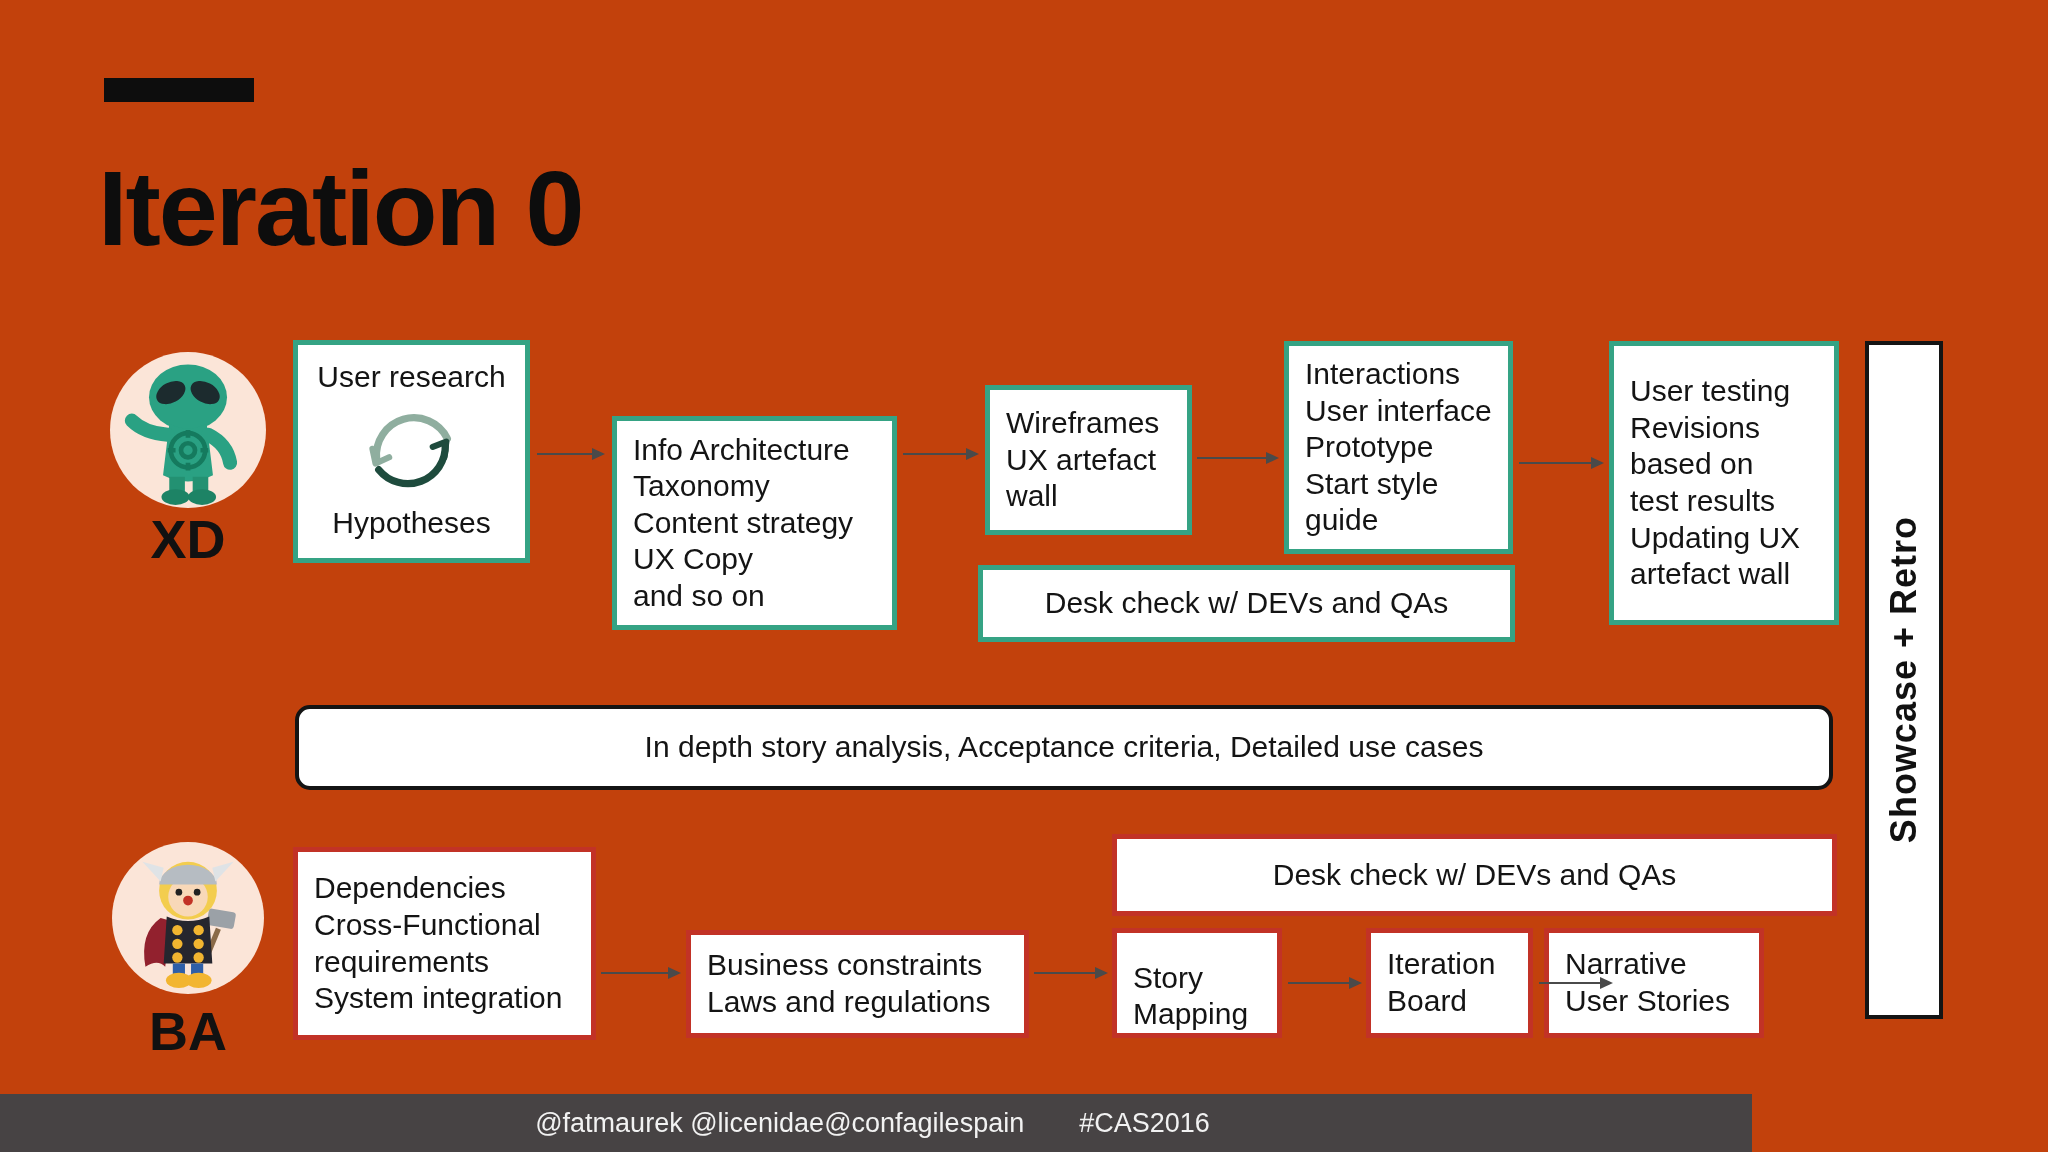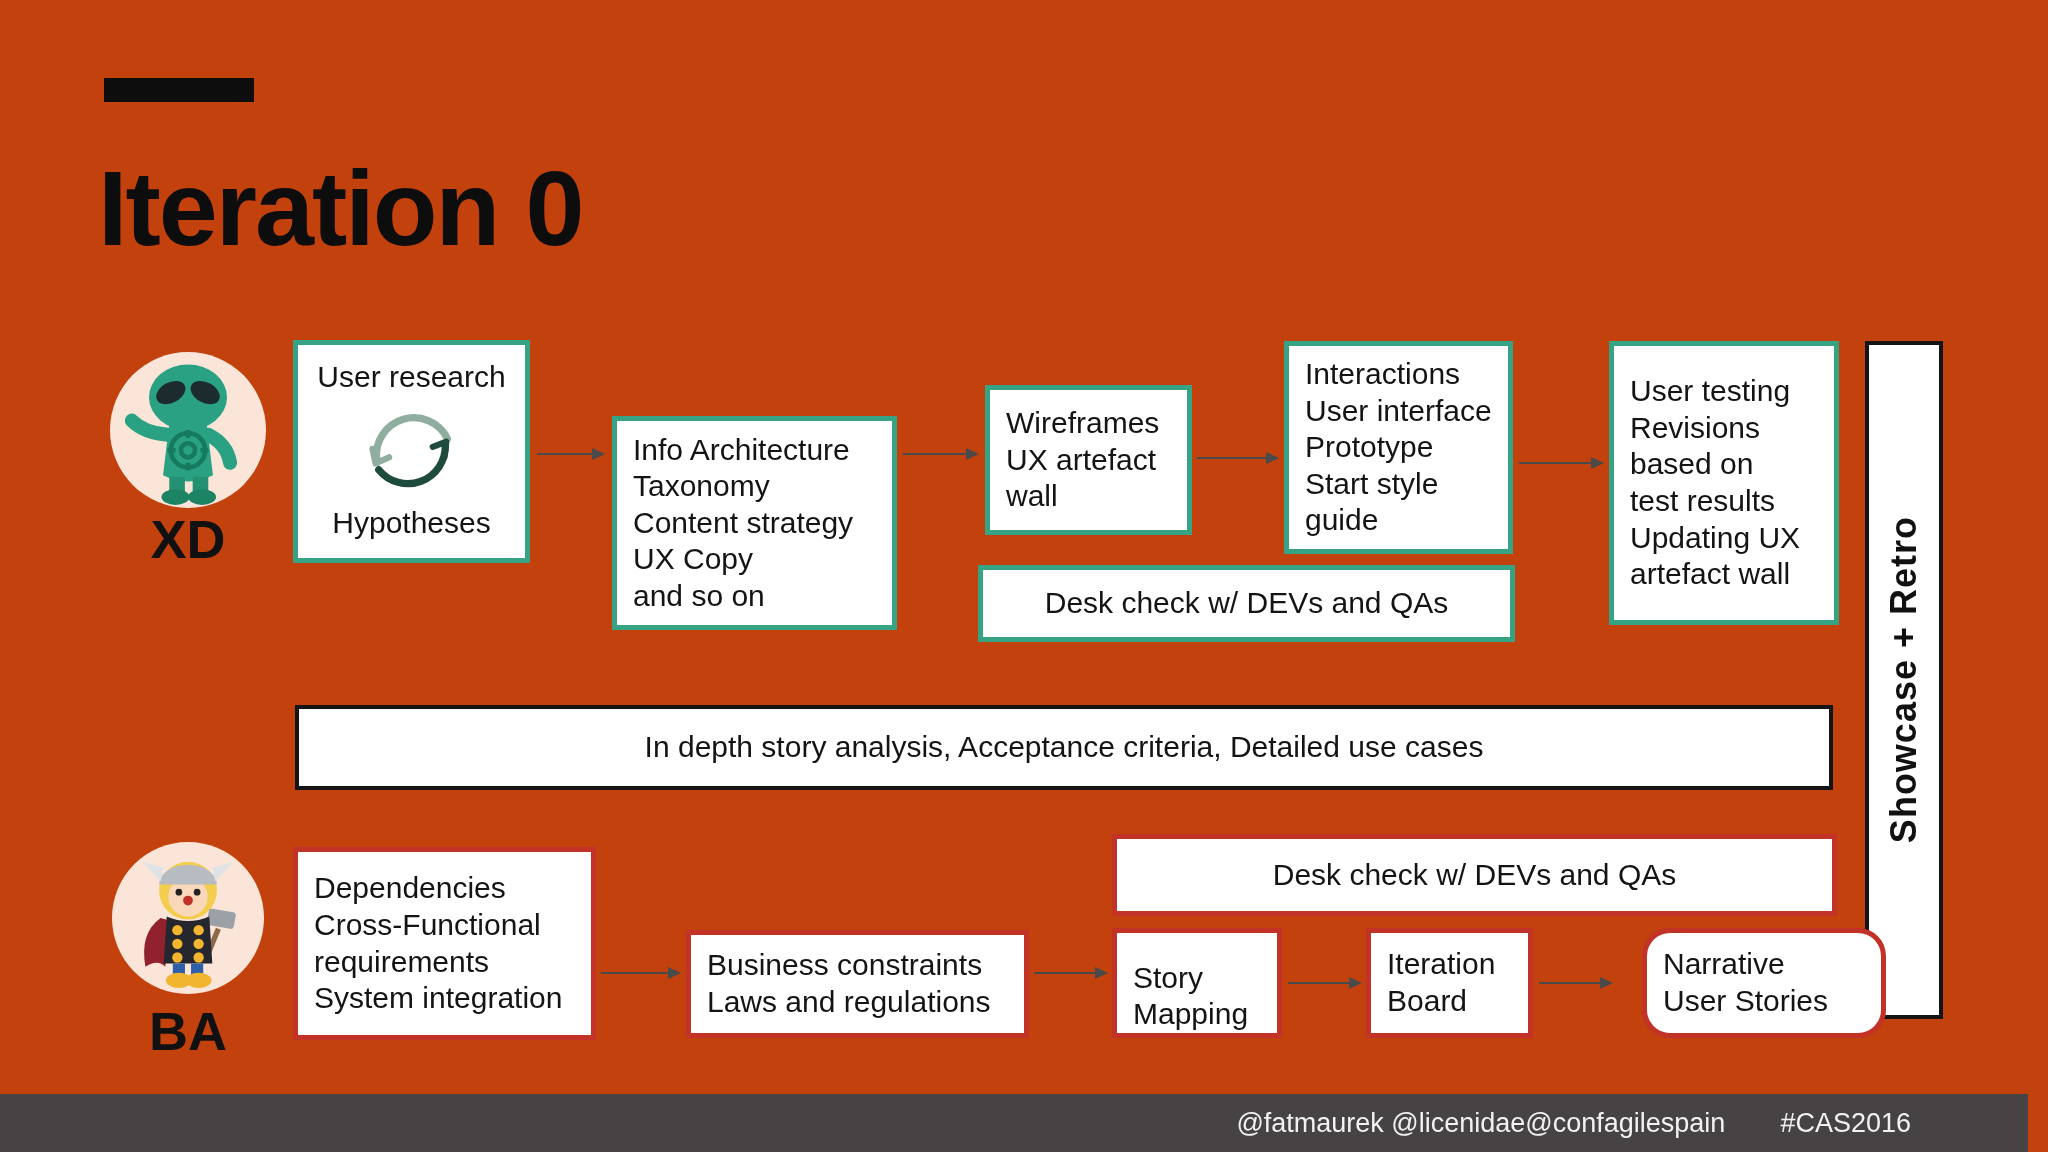--- a/index.html
+++ b/index.html
@@ -25,22 +25,22 @@
   .research-box { flex-direction:column; justify-content:space-between; padding:14px 16px 16px; }
   .research-box .cycle { width:104px; height:104px; }
 
   .showcase-box { justify-content:center; }
   .showcase-box .vtxt { writing-mode:vertical-rl; transform:rotate(180deg); font-size:36px; font-weight:700; color:#111; letter-spacing:1px; }
 
   .arrow { position:absolute; height:2px; background:var(--arrow); }
   .arrow::after { content:''; position:absolute; right:-2px; top:-5px;
     border-left:13px solid var(--arrow); border-top:6px solid transparent; border-bottom:6px solid transparent; }
 
-  .footer { position:absolute; left:0; top:1094px; width:2028px; height:58px; background:var(--footer_bg);
-    display:flex; align-items:center; justify-content:flex-end; padding:0 117px 0 110px;
+  .footer { position:absolute; left:0; top:1094px; width:1752px; height:58px; background:var(--footer_bg);
+    display:flex; align-items:center; justify-content:center; padding:0 117px 0 110px;
     font-size:27px; color:var(--footer_text); }
   .footer .right { display:flex; gap:55px; }
 </style>
 </head>
 <body>
 
 <div class="slide">
 
   <div class="accent-bar"></div>
   <h1 class="title">Iteration 0</h1>
@@ -104,21 +104,21 @@
 based on
 test results
 Updating UX
 artefact wall</span>
   </div>
 
   <div class="box b-green ctr" style="left:978px; top:565px; width:537px; height:77px;">
     <span class="txt">Desk check w/ DEVs and QAs</span>
   </div>
 
-  <div class="box b-black ctr" style="left:295px; top:705px; width:1538px; height:85px;">
+  <div class="box b-black ctr" style="left:295px; top:705px; width:1538px; height:85px;border-radius:15px;">
     <span class="txt">In depth story analysis, Acceptance criteria, Detailed use cases</span>
   </div>
 
   <div class="box b-black showcase-box" style="left:1865px; top:341px; width:78px; height:678px;">
     <span class="vtxt">Showcase + Retro</span>
   </div>
 
   <div class="avatar" style="left:112px; top:842px; width:152px; height:152px;">
     <svg viewBox="0 0 100 100">
       <path d="M 32 50 Q 18 60 22 82 Q 30 77 35 82 L 39 52 Z" fill="#92212e"></path>
@@ -166,21 +166,21 @@
   <div class="box b-red pad-l" style="left:1112px; top:928px; width:170px; height:110px;align-items:flex-end;">
     <span class="txt">Story
 Mapping</span>
   </div>
 
   <div class="box b-red pad-l" style="left:1366px; top:928px; width:167px; height:110px;">
     <span class="txt">Iteration
 Board</span>
   </div>
 
-  <div class="box b-red pad-l" style="left:1642px; top:928px; width:244px; height:110px;border-radius:28px;">
+  <div class="box b-red pad-l" style="left:1544px; top:928px; width:220px; height:110px;">
     <span class="txt">Narrative
 User Stories</span>
   </div>
 
   <div class="arrow" style="left:537px;  top:453px; width:66px;"></div>
   <div class="arrow" style="left:903px;  top:453px; width:74px;"></div>
   <div class="arrow" style="left:1197px; top:457px; width:80px;"></div>
   <div class="arrow" style="left:1519px; top:462px; width:83px;"></div>
   <div class="arrow" style="left:601px;  top:972px; width:78px;"></div>
   <div class="arrow" style="left:1034px; top:972px; width:72px;"></div>

